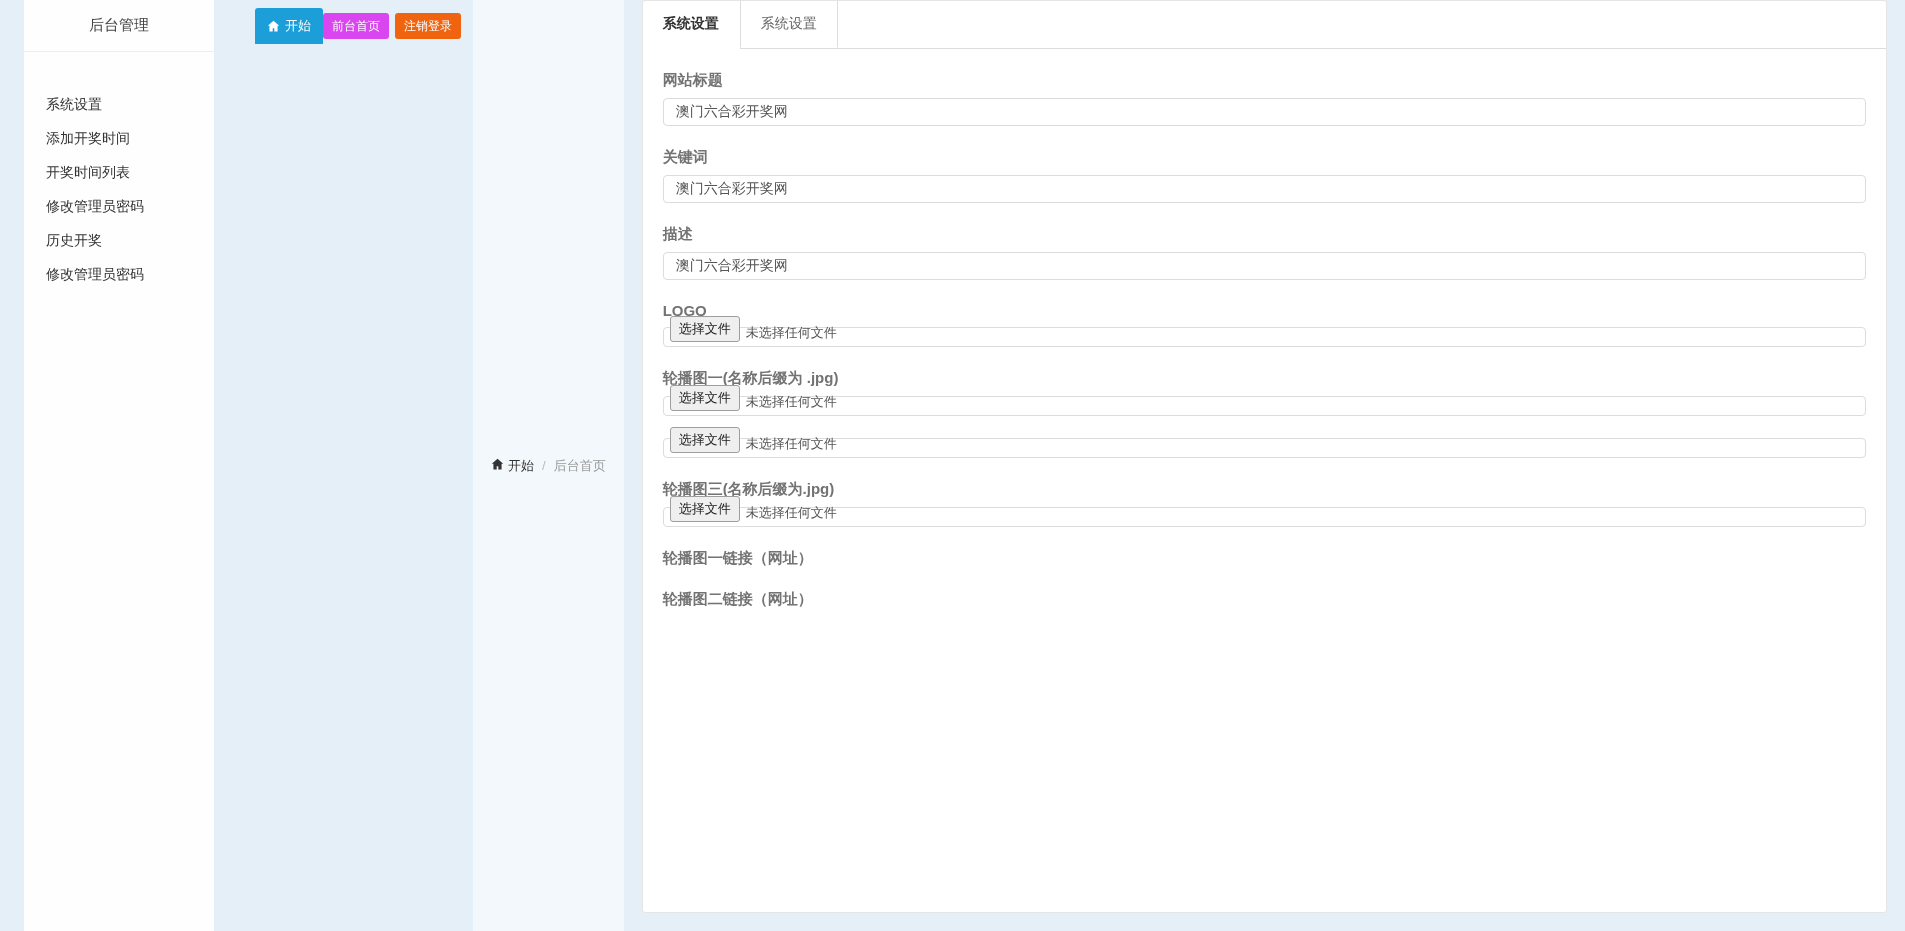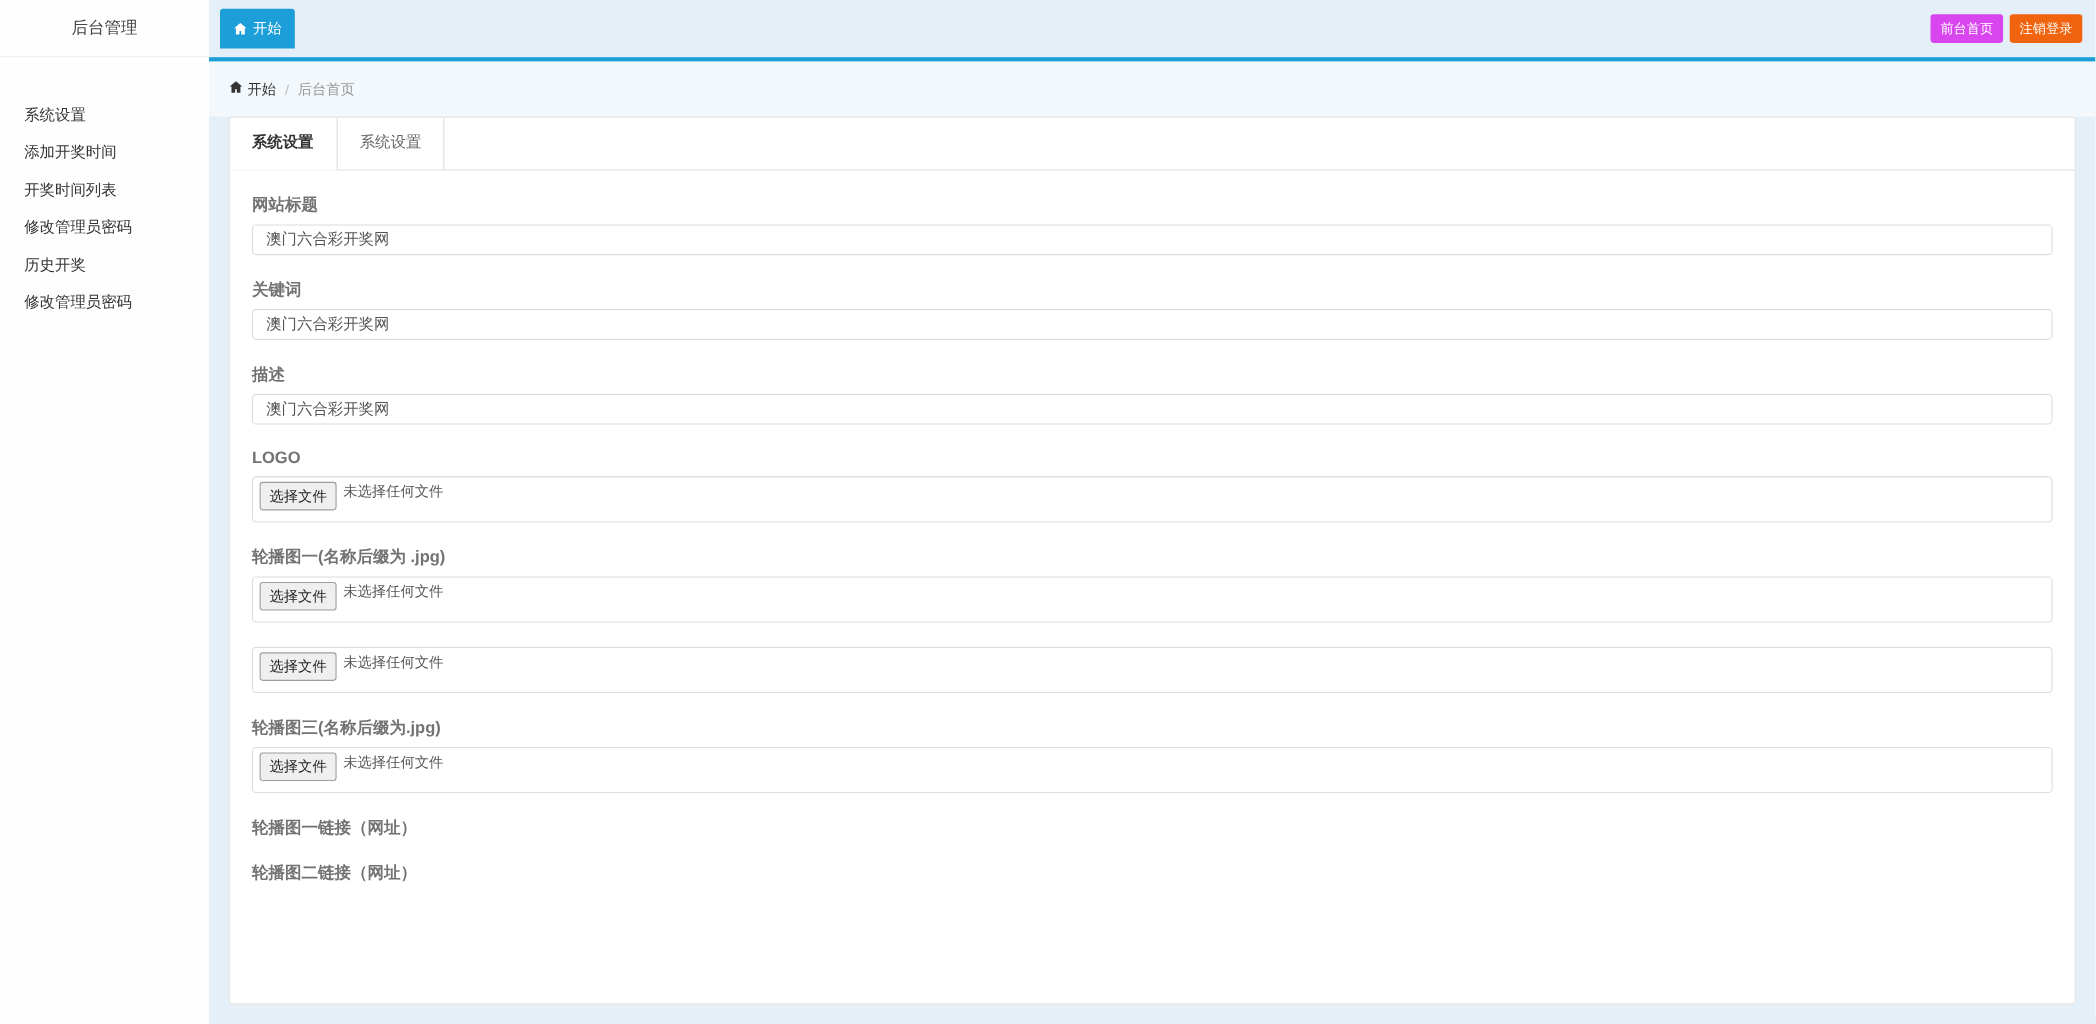--- a/index.html
+++ b/index.html
@@ -9,20 +9,21 @@
     }
     body {
       font-family: "Helvetica Neue", Helvetica, Arial, "Microsoft YaHei", sans-serif;
       font-size: 14px;
       color: #333;
       background-color: #e4eff7;
     }
     .layout {
       display: flex;
       min-height: 100vh;
+      padding-left: 24px;
     }
     .sidebar {
       width: 190px;
       background-color: #fefefe;
       flex-shrink: 0;
     }
     .sidebar-header {
       height: 52px;
       display: flex;
       align-items: center;
@@ -36,21 +37,21 @@
       padding-top: 36px;
     }
     .sidebar-menu li {
       padding: 8px 22px;
       cursor: pointer;
       color: #333;
     }
     .content {
       flex: 1;
       display: flex;
-      flex-direction: column;
+      margin-left: 31px;
     }
     .topbar {
       height: 52px;
       background-color: #e4eff7;
       display: flex;
       align-items: center;
       justify-content: space-between;
       padding-right: 12px;
     }
     .topbar-left {
@@ -162,26 +163,26 @@
       height: 28px;
       border: 1px solid #dcdcdc;
       border-radius: 4px;
       padding: 0 12px;
       font-size: 14px;
       color: #555;
       background: #fff;
     }
     .file-control {
       width: 100%;
-      height: 42px;
+      height: 20px;
       border: 1px solid #dcdcdc;
       border-radius: 4px;
       padding: 4px 6px;
       display: flex;
-      align-items: flex-start;
+      align-items: flex-end;
       gap: 6px;
       background: #fff;
     }
     .file-btn {
       background: #efefef;
       border: 1px solid #9e9e9e;
       border-radius: 3px;
       padding: 3px 8px;
       font-size: 13px;
       cursor: pointer;

